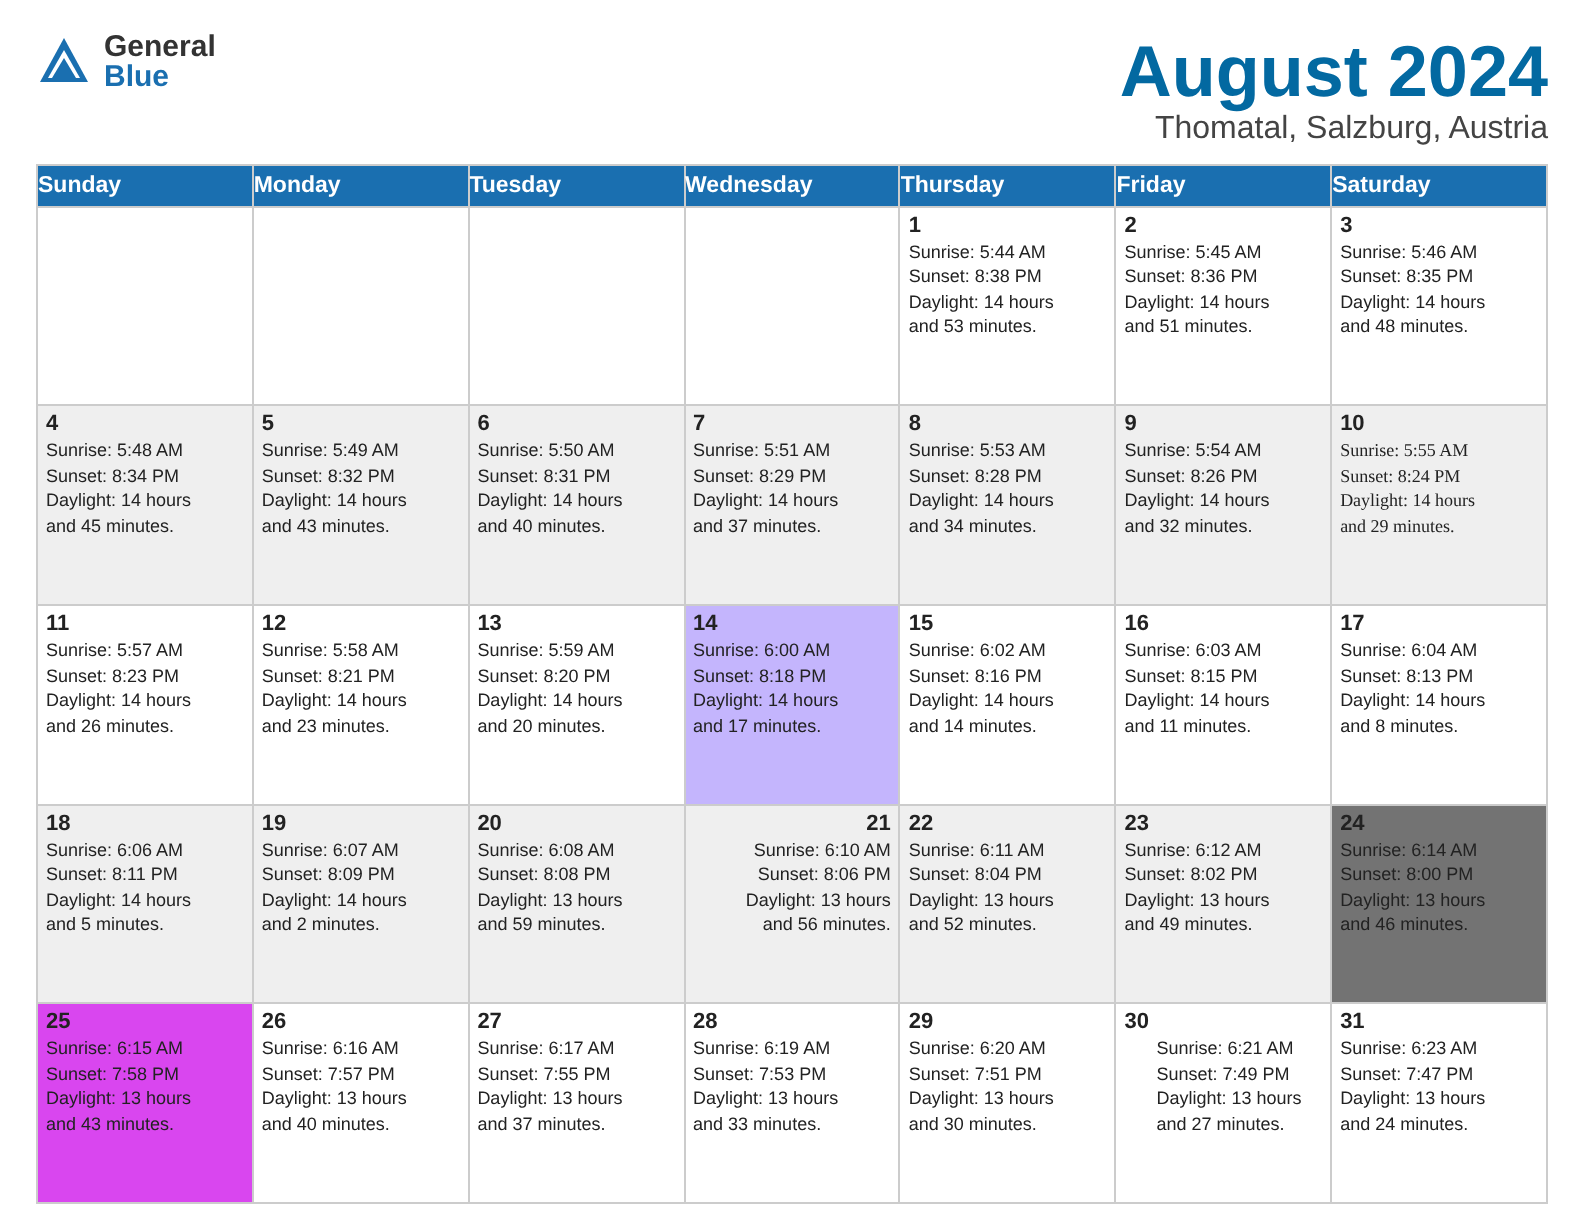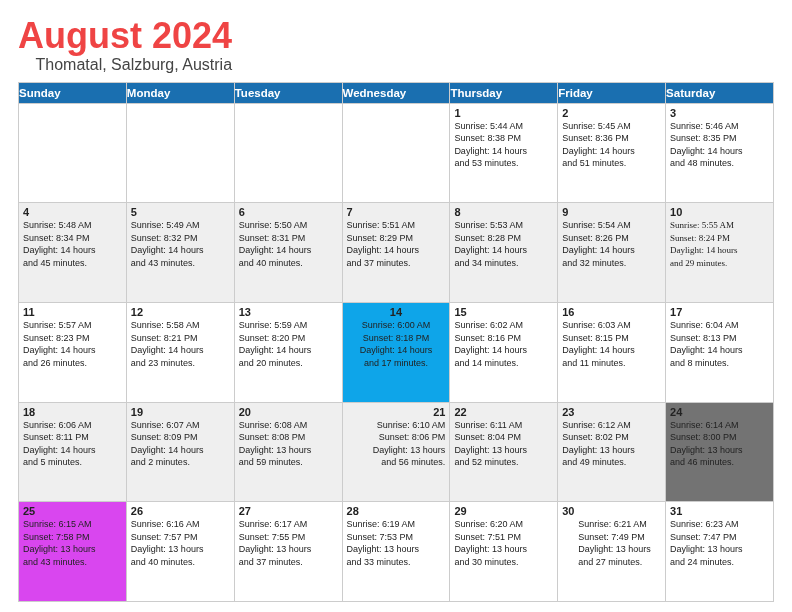--- a/index.html
+++ b/index.html
@@ -46,21 +46,21 @@
     .logo-icon {
       width: 28px;
       height: 28px;
     }
     .title-block {
       text-align: right;
     }
     .month-title {
       font-size: 36px;
       font-weight: bold;
-      color: #ef4444;
+      color: #0369a1;
       line-height: 1.1;
     }
     .location-title {
       font-size: 16px;
       color: #444;
     }
     .calendar {
       flex: 1;
       border-collapse: collapse;
       width: 100%;
@@ -109,20 +109,31 @@
       background: #fff !important;
     }
     .row-even td { background: #efefef; }
     .row-odd td { background: #fff; }
   </style>
 </head>
 <body>
 
 <div class="page">
   <div class="header">
+    <div class="logo">
+      <svg class="logo-icon" viewBox="0 0 28 28" xmlns="http://www.w3.org/2000/svg">
+        <polygon points="14,2 26,24 2,24" fill="#1a6fb0"></polygon>
+        <polygon points="14,8 22,22 6,22" fill="#fff"></polygon>
+        <polygon points="14,12 20,22 8,22" fill="#1a6fb0"></polygon>
+      </svg>
+      <div class="logo-text">
+        <span class="logo-general">General</span>
+        <span class="logo-blue">Blue</span>
+      </div>
+    </div>
     <div class="title-block">
       <div class="month-title">August 2024</div>
       <div class="location-title">Thomatal, Salzburg, Austria</div>
     </div>
   </div>
 
   <table class="calendar">
     <thead>
       <tr>
         <th>Sunday</th>
@@ -228,21 +239,21 @@
 Daylight: 14 hours
 and 23 minutes.</div>
           </td>
           <td style="background: rgb(255, 255, 255);">
             <span class="day-num">13</span>
             <div class="day-info" style="white-space: pre-line;">Sunrise: 5:59 AM
 Sunset: 8:20 PM
 Daylight: 14 hours
 and 20 minutes.</div>
           </td>
-          <td style="background: #0ea5e9; text-align: center;">
+          <td style="background: #c4b5fd;">
             <span class="day-num">14</span>
             <div class="day-info" style="white-space: pre-line;">Sunrise: 6:00 AM
 Sunset: 8:18 PM
 Daylight: 14 hours
 and 17 minutes.</div>
           </td>
           <td style="background: rgb(255, 255, 255);">
             <span class="day-num">15</span>
             <div class="day-info" style="white-space: pre-line;">Sunrise: 6:02 AM
 Sunset: 8:16 PM

